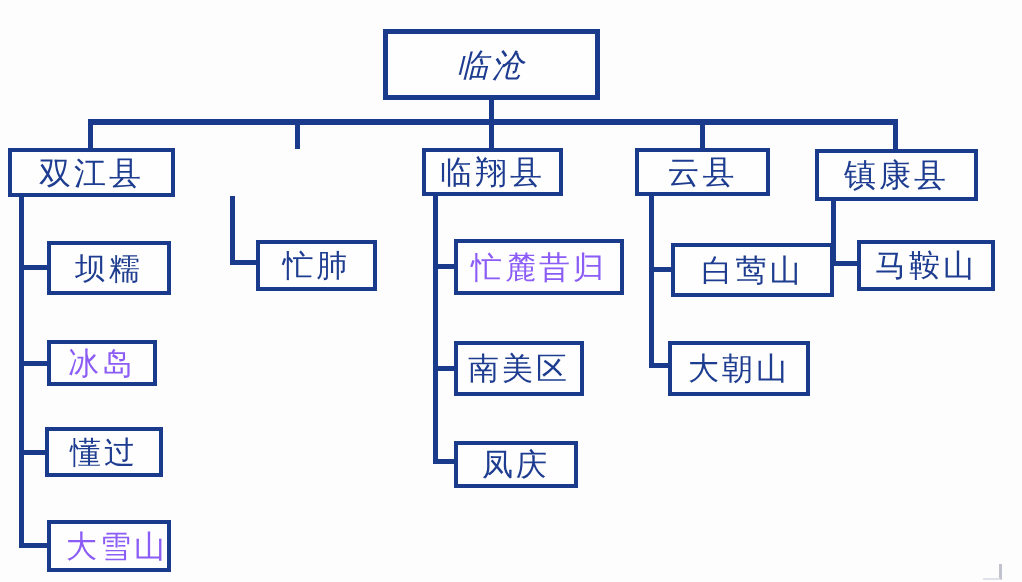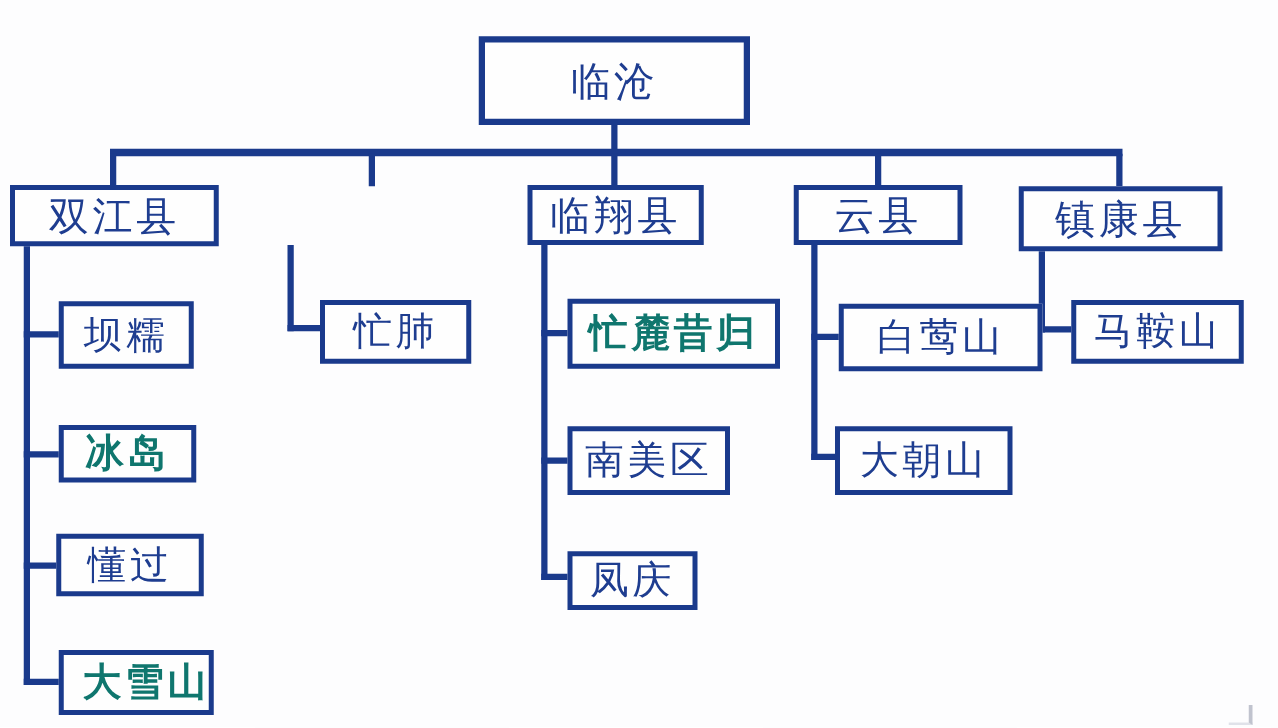--- a/index.html
+++ b/index.html
@@ -8,23 +8,23 @@
     font-family:"DejaVu Sans",sans-serif;overflow:hidden;
   }
   .line{position:absolute;background:#1a3a8c;}
   .box{
     position:absolute;box-sizing:border-box;
     border:4px solid #1a3a8c;background:#fefefe;
     display:flex;align-items:center;justify-content:center;
     color:#1e3d90;font-size:31px;letter-spacing:3px;line-height:1;
     white-space:nowrap;
   }
-  .box.root{border-width:5px;font-size:32px;}
+  .box.root{border-width:5px;font-size:32px;font-style:italic;}
   .box.l2{font-size:32px;}
-  .box[data-variant="red"]{color:#0f766e;font-weight:bold;}
+  .box[data-variant="red"]{color:#8b5cf6;}
   .wm{position:absolute;opacity:.55;}
 </style>
 </head>
 <body>
 
 <div class="stage">
 
   <div class="line" style="left:489px;top:99px;width:5px;height:22px;"></div>
   <div class="line" style="left:88px;top:119px;width:810px;height:6px;"></div>
   <div class="line" style="left:88px;top:123px;width:5px;height:26px;"></div>
@@ -54,30 +54,30 @@
   <div class="line" style="left:831px;top:196px;width:5px;height:70px;"></div>
   <div class="line" style="left:831px;top:261px;width:27px;height:5px;"></div>
 
   <div class="box root" style="left:383px;top:29px;width:217px;height:71px;" data-variant="blue">临沧</div>
 
   <div class="box l2" style="left:8px;top:148px;width:167px;height:49px;" data-variant="blue">双江县</div>
   <div class="box l2" style="left:422px;top:148px;width:141px;height:48px;" data-variant="blue">临翔县</div>
   <div class="box l2" style="left:635px;top:148px;width:135px;height:48px;" data-variant="blue">云县</div>
   <div class="box l2" style="left:815px;top:149px;width:163px;height:52px;" data-variant="blue">镇康县</div>
 
-  <div class="box" style="left:47px;top:241px;width:108px;height:54px;" data-variant="blue">坝糯</div>
+  <div class="box" style="left:47px;top:241px;width:124px;height:54px;" data-variant="blue">坝糯</div>
   <div class="box" style="left:47px;top:340px;width:110px;height:46px;" data-variant="red">冰岛</div>
   <div class="box" style="left:45px;top:427px;width:118px;height:50px;" data-variant="blue">懂过</div>
   <div class="box" style="left:47px;top:520px;width:124px;height:52px;padding-left:16px;" data-variant="red">大雪山</div>
 
   <div class="box" style="left:256px;top:240px;width:121px;height:51px;" data-variant="blue">忙肺</div>
 
   <div class="box" style="left:454px;top:239px;width:170px;height:56px;" data-variant="red">忙麓昔归</div>
   <div class="box" style="left:454px;top:341px;width:130px;height:55px;" data-variant="blue">南美区</div>
-  <div class="box" style="left:454px;top:441px;width:104px;height:47px;" data-variant="blue">凤庆</div>
+  <div class="box" style="left:454px;top:441px;width:124px;height:47px;" data-variant="blue">凤庆</div>
 
   <div class="box" style="left:671px;top:243px;width:163px;height:54px;" data-variant="blue">白莺山</div>
   <div class="box" style="left:668px;top:341px;width:142px;height:55px;" data-variant="blue">大朝山</div>
 
   <div class="box" style="left:857px;top:240px;width:138px;height:51px;" data-variant="blue">马鞍山</div>
 
   <div class="wm" style="left:983px;top:564px;width:16px;height:14px;border-right:3px solid #8f94a8;border-bottom:2px solid #c9ccd8;"></div>
 
 </div>
 

